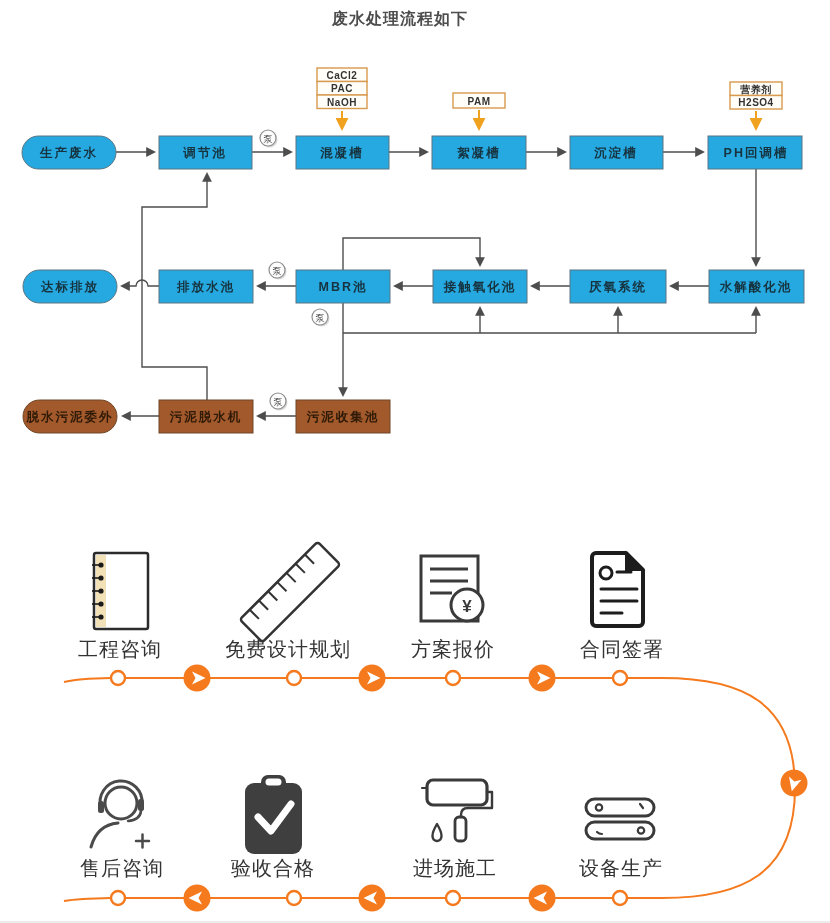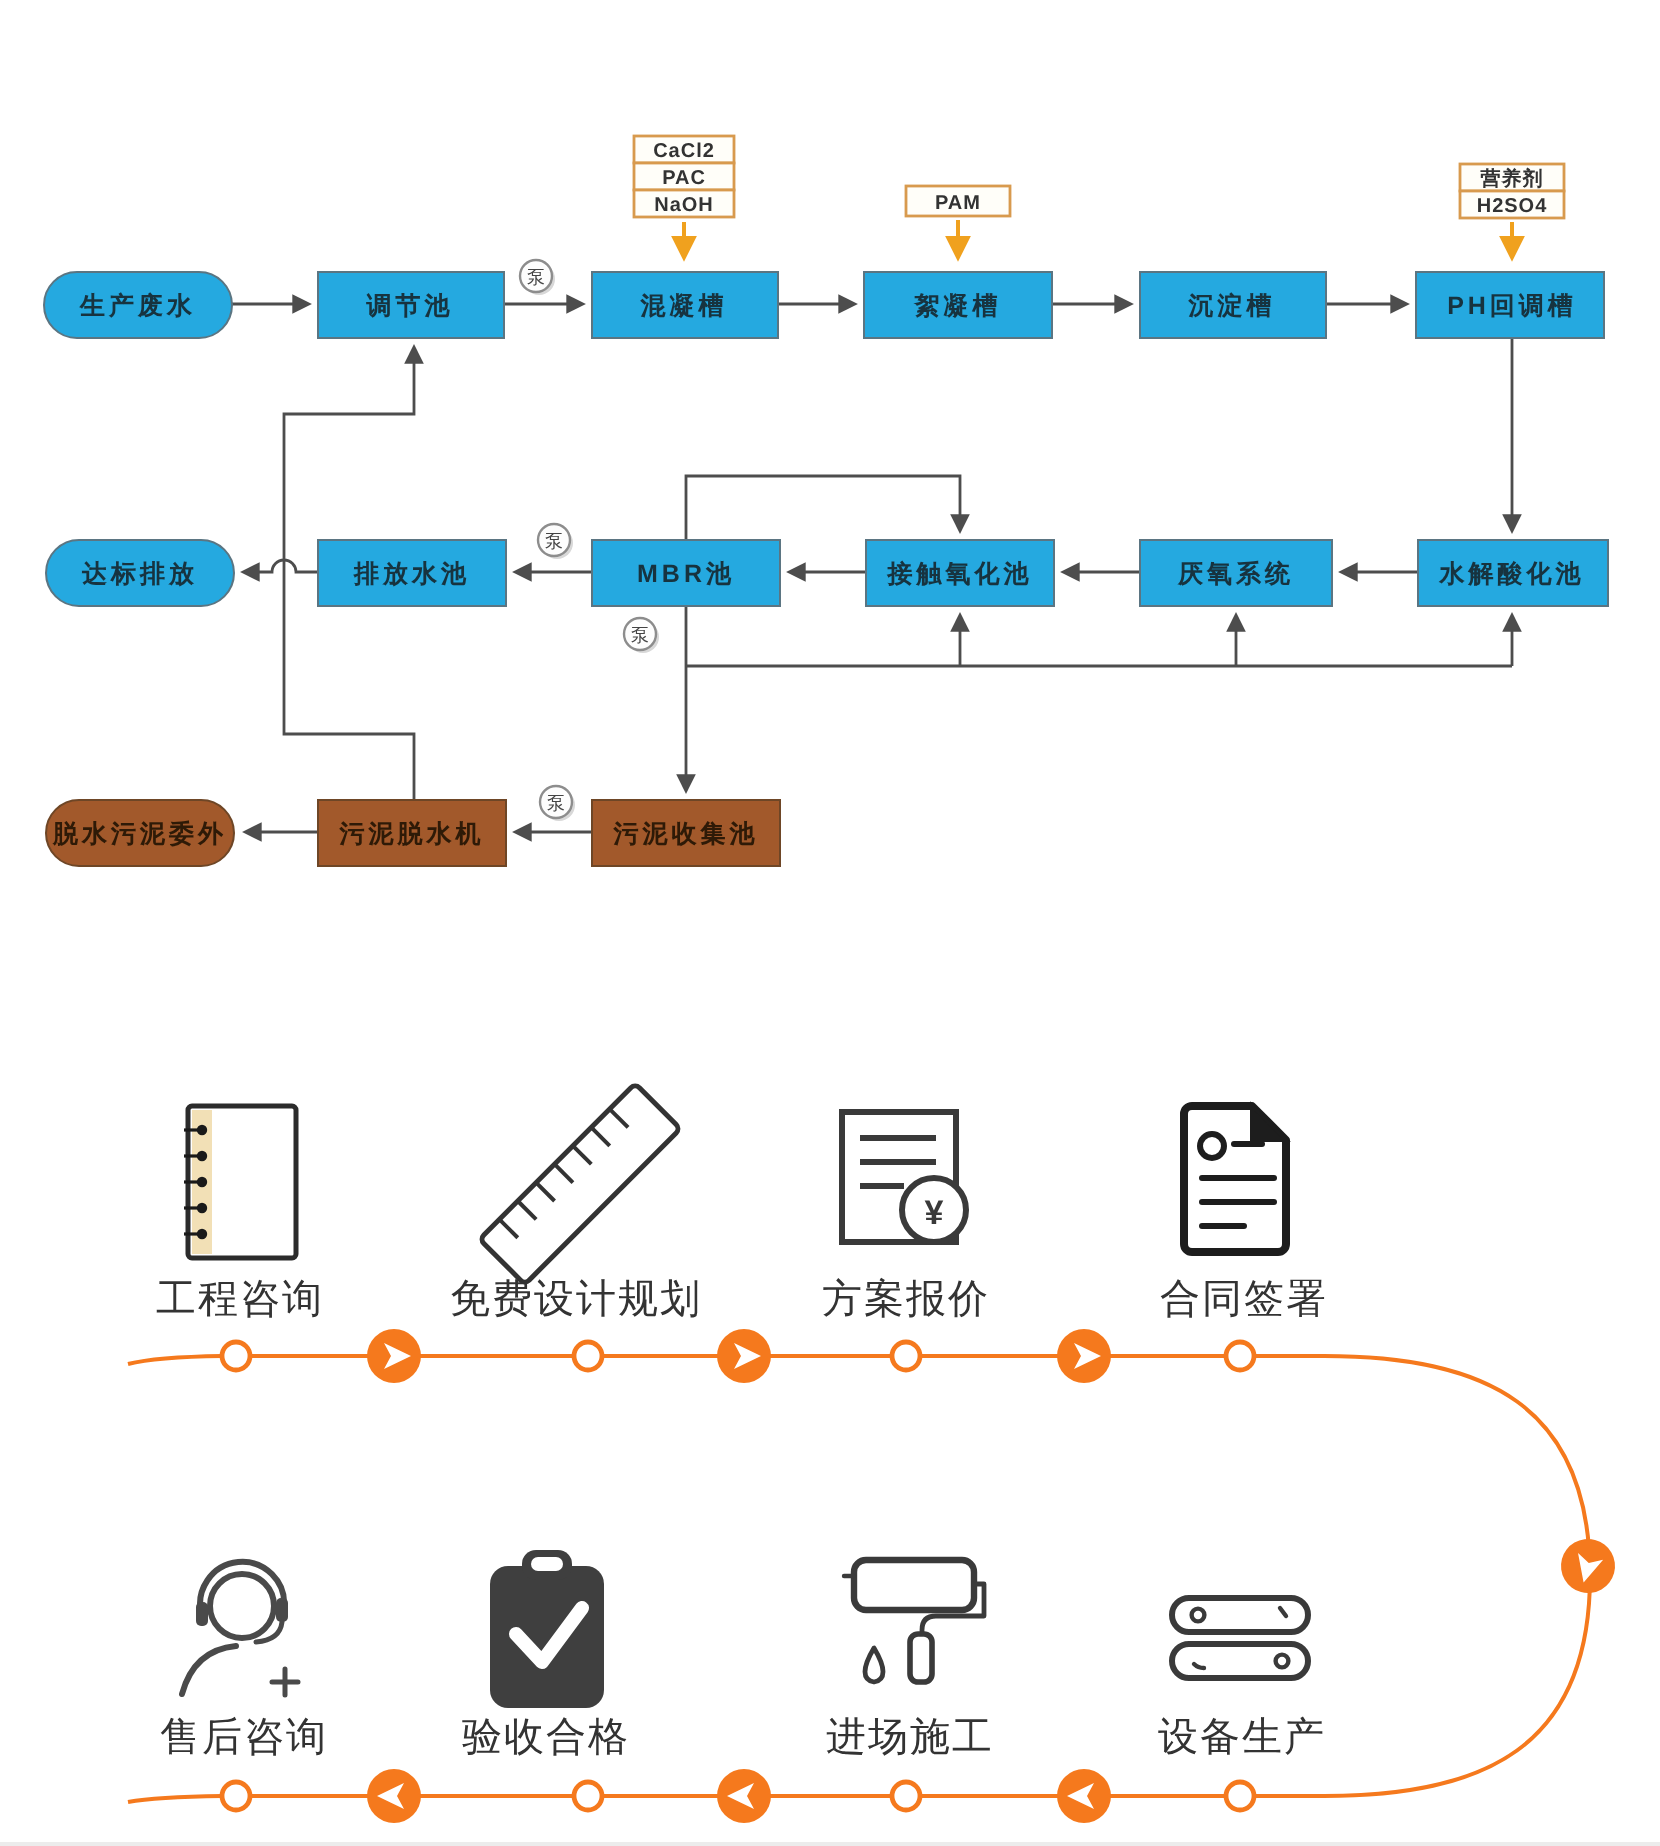--- a/index.html
+++ b/index.html
@@ -28,20 +28,21 @@
   .node-sm{fill:#fff;stroke:#f5791d;stroke-width:2.4;}
   .bigc{fill:#f5791d;}
   .play{fill:#fff;}
   .ic{stroke:#3a3a3a;fill:none;stroke-linecap:round;stroke-linejoin:round;}
   .bottom-edge{position:absolute;left:0;bottom:0;width:830px;height:2px;background:#ececec;}
 </style>
 </head>
 <body>
 
 <div class="page">
+  <div class="title">废水处理流程如下</div>
 
   <svg class="flowsvg" viewBox="0 0 830 460">
     <defs>
       <marker id="ah" viewBox="0 0 10 10" refX="8" refY="5" markerWidth="7" markerHeight="7" orient="auto-start-reverse">
         <path d="M0,0 L10,5 L0,10 z" fill="#4d4d4d"></path>
       </marker>
       <marker id="ahO" viewBox="0 0 10 10" refX="7" refY="5" markerWidth="6.5" markerHeight="6.5" orient="auto-start-reverse">
         <path d="M0,0 L10,5 L0,10 z" fill="#f0a11e"></path>
       </marker>
     </defs>

